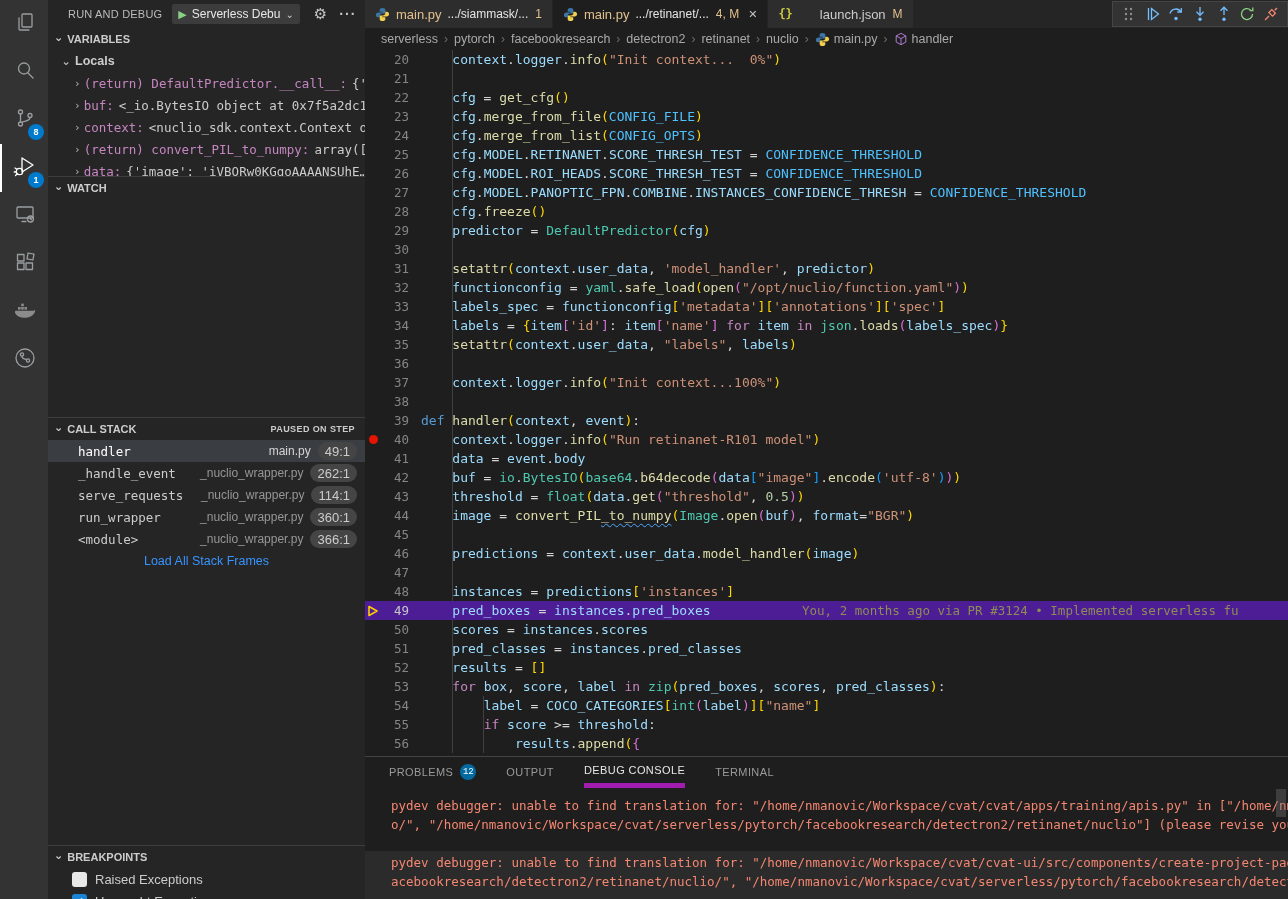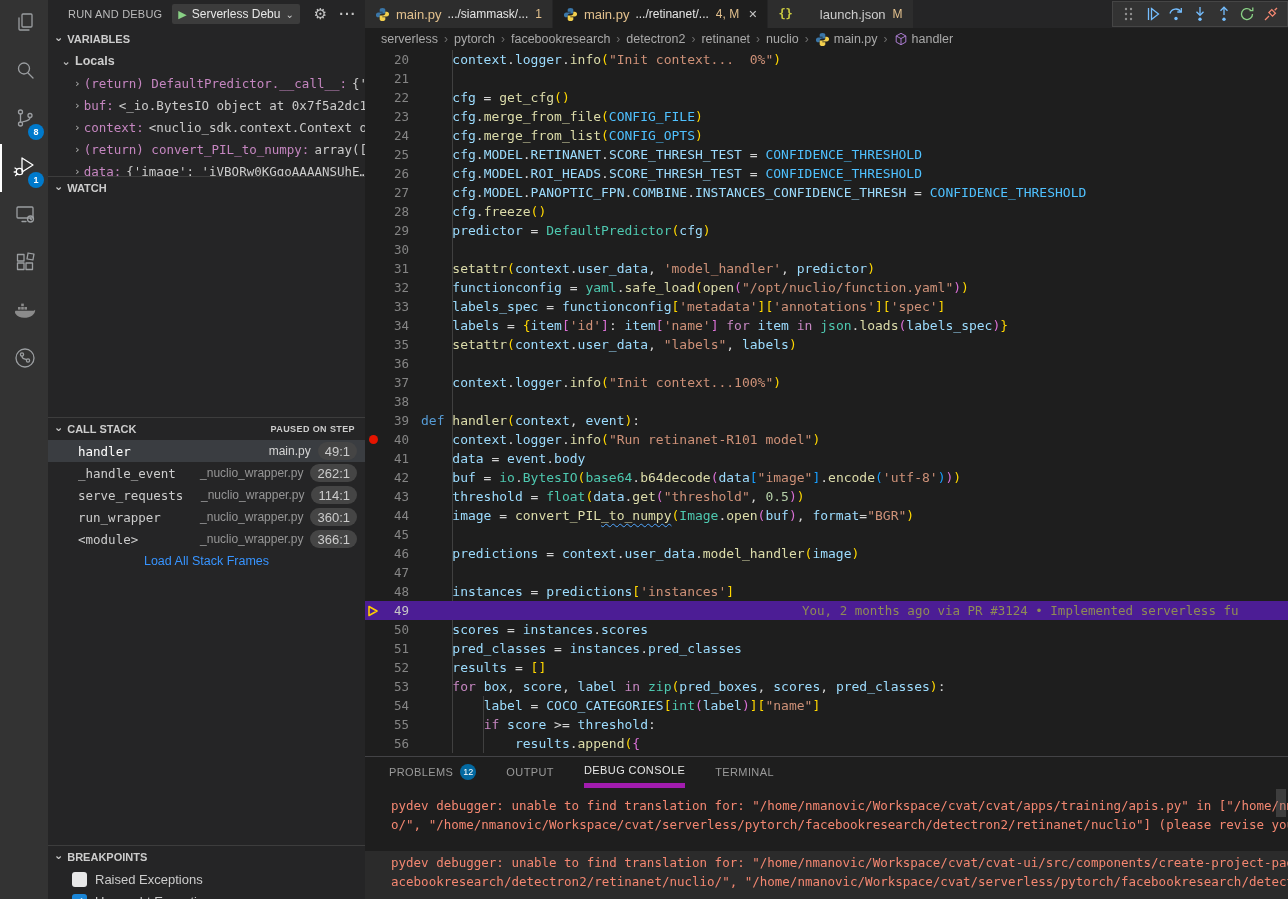--- a/index.html
+++ b/index.html
@@ -88,21 +88,21 @@
   .tk-p{color:#d4d4d4} .tk-v{color:#9cdcfe} .tk-f{color:#dcdcaa} .tk-k{color:#569cd6}
   .tk-c{color:#c586c0} .tk-t{color:#4ec9b0} .tk-s{color:#ce9178} .tk-n{color:#b5cea8}
   .tk-C{color:#4fc1ff} .tk-b1{color:#ffd700} .tk-b2{color:#da70d6} .tk-b3{color:#179fff}
   .tk-fq{color:#dcdcaa; text-decoration:underline wavy #4fa6ff 1px; text-underline-offset:3px;}
 
   
   #panel { position:absolute; left:365px; top:756px; width:923px; height:143px; background:#1e1e1e; border-top:1px solid #434346; display:flex; flex-direction:column; z-index:2; }
   #panel-tabs { height:31px; flex:none; display:flex; align-items:center; padding-left:24px; }
   .panel-tab { height:100%; display:flex; align-items:center; gap:7px; margin-right:30px; font-size:11px; letter-spacing:.4px; color:#9a9a9a; border-bottom:1px solid transparent; cursor:pointer; }
   .panel-tab.active { color:#e7e7e7; border-bottom:5px solid #a21caf; }
-  .p-badge { background:#0369a1; color:#ffffff; border-radius:50%; min-width:16px; height:16px; font-size:9px; line-height:16px; text-align:center; letter-spacing:0; }
+  .p-badge { background:#0369a1; color:#ffffff; border-radius:50%; min-width:16px; height:16px; font-size:9px; line-height:16px; text-align:center; letter-spacing:0;font-family:Liberation Mono, monospace; }
   #console { flex:1; display:flex; flex-direction:column; overflow:hidden; font-family:"DejaVu Sans Mono","Liberation Mono",monospace; font-size:12.5px; color:#f48771; }
   .cblock { padding:0 0 0 26px; line-height:19px; white-space:pre; }
   .cblock.b1 { margin-top:8px; }
   .cblock.hl { margin-top:17px; background:#2b2b2b; flex:1; padding-top:2px; }
   .pscroll { position:absolute; right:2px; top:32px; width:10px; height:28px; background:rgba(121,121,121,.35); }
 </style>
 </head>
 <body>
 
 <div id="activitybar">
@@ -443,21 +443,21 @@
       <div class="code-line"><div class="ln-bp"></div><div class="ln-num">41</div><div class="ln-code"><span class="tk-p">    </span><span class="tk-v">data</span><span class="tk-p"> = </span><span class="tk-v">event</span><span class="tk-p">.</span><span class="tk-v">body</span></div></div>
       <div class="code-line"><div class="ln-bp"></div><div class="ln-num">42</div><div class="ln-code"><span class="tk-p">    </span><span class="tk-v">buf</span><span class="tk-p"> = </span><span class="tk-t">io</span><span class="tk-p">.</span><span class="tk-t">BytesIO</span><span class="tk-b1">(</span><span class="tk-t">base64</span><span class="tk-p">.</span><span class="tk-f">b64decode</span><span class="tk-b2">(</span><span class="tk-v">data</span><span class="tk-b3">[</span><span class="tk-s">"image"</span><span class="tk-b3">]</span><span class="tk-p">.</span><span class="tk-f">encode</span><span class="tk-b3">(</span><span class="tk-s">'utf-8'</span><span class="tk-b3">)</span><span class="tk-b2">)</span><span class="tk-b1">)</span></div></div>
       <div class="code-line"><div class="ln-bp"></div><div class="ln-num">43</div><div class="ln-code"><span class="tk-p">    </span><span class="tk-v">threshold</span><span class="tk-p"> = </span><span class="tk-t">float</span><span class="tk-b1">(</span><span class="tk-v">data</span><span class="tk-p">.</span><span class="tk-f">get</span><span class="tk-b2">(</span><span class="tk-s">"threshold"</span><span class="tk-p">, </span><span class="tk-n">0.5</span><span class="tk-b2">)</span><span class="tk-b1">)</span></div></div>
       <div class="code-line"><div class="ln-bp"></div><div class="ln-num">44</div><div class="ln-code"><span class="tk-p">    </span><span class="tk-v">image</span><span class="tk-p"> = </span><span class="tk-f">convert_PIL</span><span class="tk-fq">_to_numpy</span><span class="tk-b1">(</span><span class="tk-t">Image</span><span class="tk-p">.</span><span class="tk-f">open</span><span class="tk-b2">(</span><span class="tk-v">buf</span><span class="tk-b2">)</span><span class="tk-p">, </span><span class="tk-v">format</span><span class="tk-p">=</span><span class="tk-s">"BGR"</span><span class="tk-b1">)</span></div></div>
       <div class="code-line"><div class="ln-bp"></div><div class="ln-num">45</div><div class="ln-code"></div></div>
       <div class="code-line"><div class="ln-bp"></div><div class="ln-num">46</div><div class="ln-code"><span class="tk-p">    </span><span class="tk-v">predictions</span><span class="tk-p"> = </span><span class="tk-v">context</span><span class="tk-p">.</span><span class="tk-v">user_data</span><span class="tk-p">.</span><span class="tk-f">model_handler</span><span class="tk-b1">(</span><span class="tk-v">image</span><span class="tk-b1">)</span></div></div>
       <div class="code-line"><div class="ln-bp"></div><div class="ln-num">47</div><div class="ln-code"></div></div>
       <div class="code-line"><div class="ln-bp"></div><div class="ln-num">48</div><div class="ln-code"><span class="tk-p">    </span><span class="tk-v">instances</span><span class="tk-p"> = </span><span class="tk-v">predictions</span><span class="tk-b1">[</span><span class="tk-s">'instances'</span><span class="tk-b1">]</span></div></div>
       <div class="code-line current"><div class="ln-bp"><svg width="12" height="12" viewBox="0 0 12 12">
             <path d="M2 1.5l8 4.5-8 4.5z" fill="none" stroke="#ffcc00" stroke-width="1.6" stroke-linejoin="round"></path>
-          </svg></div><div class="ln-num">49</div><span class="blame">You, 2 months ago via PR #3124 • Implemented serverless fu</span></div>
+          </svg></div><div class="ln-num">49</div><div class="ln-code"><span class="tk-p">    </span><span class="tk-v">pred_boxes</span><span class="tk-p"> = </span><span class="tk-v">instances</span><span class="tk-p">.</span><span class="tk-v">pred_boxes</span></div><span class="blame">You, 2 months ago via PR #3124 • Implemented serverless fu</span></div>
       <div class="code-line"><div class="ln-bp"></div><div class="ln-num">50</div><div class="ln-code"><span class="tk-p">    </span><span class="tk-v">scores</span><span class="tk-p"> = </span><span class="tk-v">instances</span><span class="tk-p">.</span><span class="tk-v">scores</span></div></div>
       <div class="code-line"><div class="ln-bp"></div><div class="ln-num">51</div><div class="ln-code"><span class="tk-p">    </span><span class="tk-v">pred_classes</span><span class="tk-p"> = </span><span class="tk-v">instances</span><span class="tk-p">.</span><span class="tk-v">pred_classes</span></div></div>
       <div class="code-line"><div class="ln-bp"></div><div class="ln-num">52</div><div class="ln-code"><span class="tk-p">    </span><span class="tk-v">results</span><span class="tk-p"> = </span><span class="tk-b1">[]</span></div></div>
       <div class="code-line"><div class="ln-bp"></div><div class="ln-num">53</div><div class="ln-code"><span class="tk-p">    </span><span class="tk-c">for</span><span class="tk-p"> </span><span class="tk-v">box</span><span class="tk-p">, </span><span class="tk-v">score</span><span class="tk-p">, </span><span class="tk-v">label</span><span class="tk-c"> in </span><span class="tk-t">zip</span><span class="tk-b1">(</span><span class="tk-v">pred_boxes</span><span class="tk-p">, </span><span class="tk-v">scores</span><span class="tk-p">, </span><span class="tk-v">pred_classes</span><span class="tk-b1">)</span><span class="tk-p">:</span></div></div>
       <div class="code-line"><div class="ln-bp"></div><div class="ln-num">54</div><div class="ln-code"><span class="tk-p">        </span><span class="tk-v">label</span><span class="tk-p"> = </span><span class="tk-v">COCO_CATEGORIES</span><span class="tk-b1">[</span><span class="tk-t">int</span><span class="tk-b2">(</span><span class="tk-v">label</span><span class="tk-b2">)</span><span class="tk-b1">]</span><span class="tk-b1">[</span><span class="tk-s">"name"</span><span class="tk-b1">]</span></div></div>
       <div class="code-line"><div class="ln-bp"></div><div class="ln-num">55</div><div class="ln-code"><span class="tk-p">        </span><span class="tk-c">if</span><span class="tk-p"> </span><span class="tk-v">score</span><span class="tk-p"> &gt;= </span><span class="tk-v">threshold</span><span class="tk-p">:</span></div></div>
       <div class="code-line"><div class="ln-bp"></div><div class="ln-num">56</div><div class="ln-code"><span class="tk-p">            </span><span class="tk-v">results</span><span class="tk-p">.</span><span class="tk-f">append</span><span class="tk-b1">(</span><span class="tk-b2">{</span></div></div>
     </div>
 </div>
 

